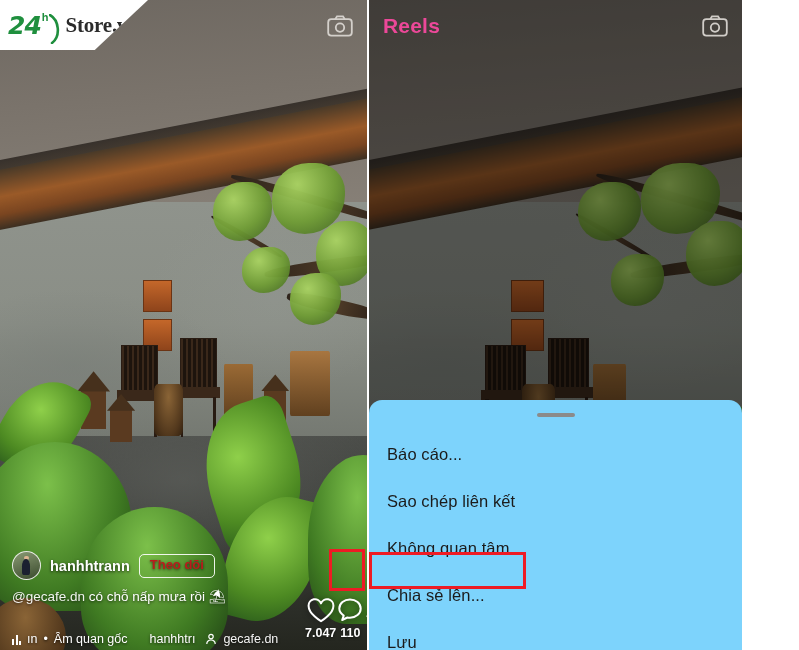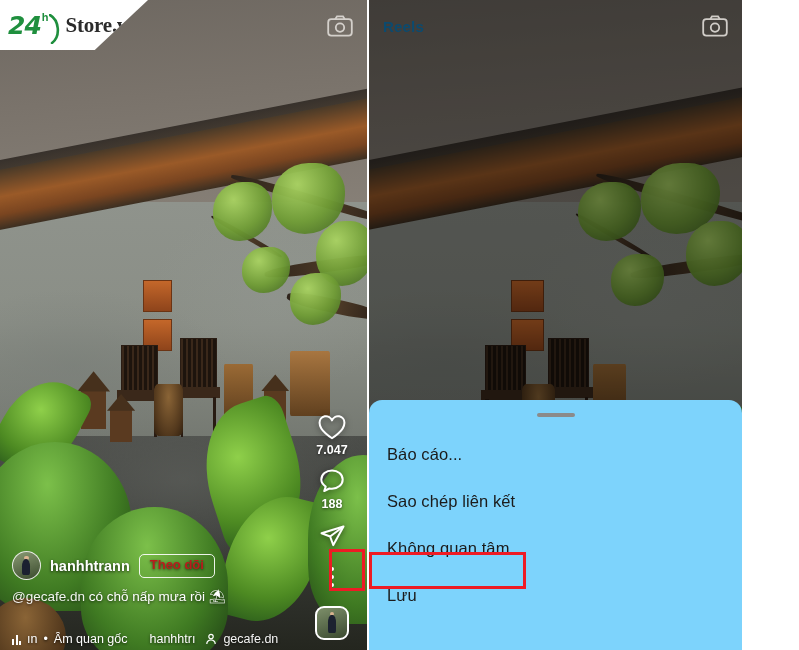--- a/index.html
+++ b/index.html
@@ -125,34 +125,34 @@
   }
 
   
   .topbar {
     position: absolute; left: 0; right: 0; top: 0; height: 52px;
     display: flex; align-items: center;
     padding: 0 14px;
     z-index: 6;
   }
   .topbar .title {
-    color: #0c4a6e;
-    font-size: 15px;
+    color: #ec4899;
+    font-size: 21px;
     font-weight: 700;
     letter-spacing: .2px;
     text-align: center;
   }
   .topbar .spacer { flex: 1; }
   .cam-icon { width: 26px; height: 22px; opacity: .92; }
 
   
   .rail {
     position: absolute; right: 8px; bottom: 0;
     width: 54px;
-    display: flex; flex-direction: column; align-items: center;
+    display: flex; align-items: center;
     z-index: 6;
   }
   .rail .act { display:flex; flex-direction:column; align-items:center; margin-bottom: 10px; }
   .rail .cnt {
     color: #fff; font-size: 12.5px; font-weight: 700;
     margin-top: 2px;
     text-shadow: 0 1px 3px rgba(0,0,0,.6);
   }
   .rail svg { filter: drop-shadow(0 1px 3px rgba(0,0,0,.55)); }
 
@@ -383,21 +383,21 @@
       <div class="act">
         <svg width="30" height="28" viewBox="0 0 30 28" fill="none" stroke="#fff" stroke-width="2">
           <path d="M15 25.2C15 25.2 2.6 17.8 2.6 9.9A6.4 6.4 0 0 1 15 7.4 6.4 6.4 0 0 1 27.4 9.9c0 7.9-12.4 15.3-12.4 15.3z" stroke-linejoin="round"></path>
         </svg>
         <span class="cnt">7.047</span>
       </div>
       <div class="act">
         <svg width="28" height="28" viewBox="0 0 28 28" fill="none" stroke="#fff" stroke-width="2">
           <path d="M14 3.4c5.9 0 10.7 4.1 10.7 9.2S19.9 21.8 14 21.8a13 13 0 0 1-2.6-.3l-5.2 2.5 1.5-4.4C5.2 17.9 3.3 15.4 3.3 12.6 3.3 7.5 8.1 3.4 14 3.4z" stroke-linejoin="round"></path>
         </svg>
-        <span class="cnt">188</span>
+        <span class="cnt">110</span>
       </div>
       <div class="act">
         <svg width="29" height="29" viewBox="0 0 29 29" fill="none" stroke="#fff" stroke-width="2">
           <path d="M25.5 5.5L3.5 12.2l8.6 3.3 3.2 8.6z" stroke-linejoin="round"></path>
           <path d="M12.1 15.5L25.5 5.5"></path>
         </svg>
       </div>
       <div class="act">
         <div class="dots-wrap">
           <span class="d"></span>
@@ -499,20 +499,21 @@
         </svg>
       </span>
     </div>
 
     <div class="sheet">
       <div class="handle"></div>
       <div class="menu">
         <div class="item">Báo cáo...</div>
         <div class="item">Sao chép liên kết</div>
         <div class="item">Không quan tâm</div>
+        <div class="item">Chia sẻ lên...</div>
         <div class="item">Lưu</div>
 
       </div>
     </div>
   </div>
 
   <div class="redbox-share"></div>
 
   <div class="wm">
     <div class="logo">

